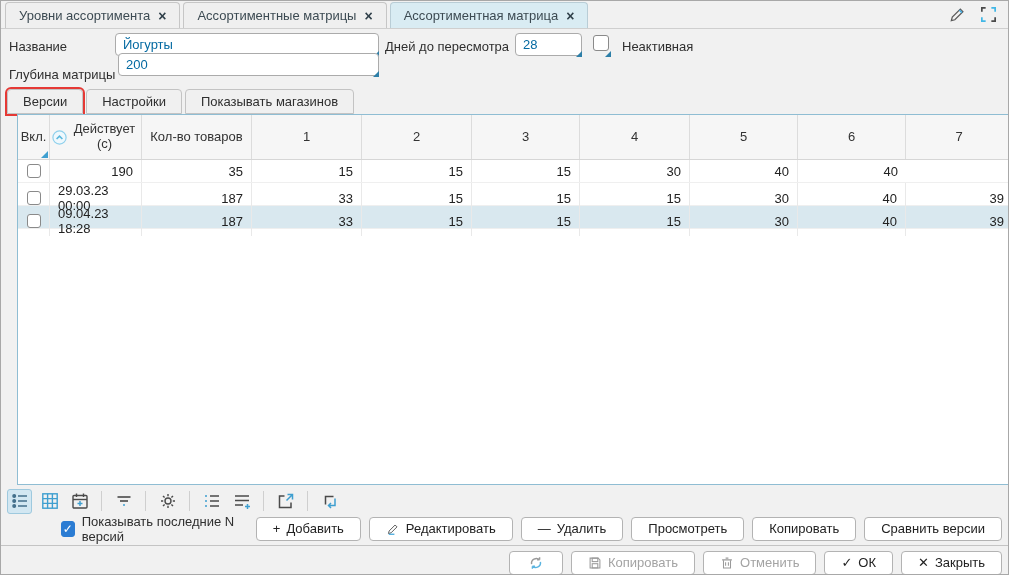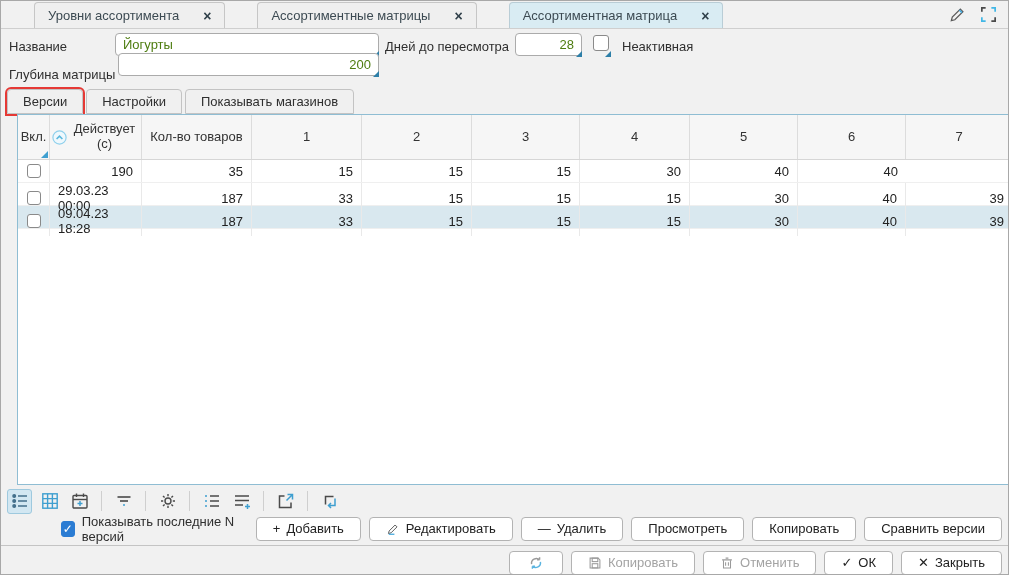--- a/index.html
+++ b/index.html
@@ -2,29 +2,29 @@
 <html><head>
 <meta charset="utf-8">
 <style>
   * { box-sizing: border-box; margin: 0; padding: 0; }
   html,body { width:1009px; height:575px; }
   body { font-family: "Liberation Sans", sans-serif; font-size:13px; color:#2f2f2f; }
   #app { position:relative; width:1009px; height:575px; background:#f1f1f1; border:1px solid #a8a8a8; overflow:hidden; }
 
   
   .tabbar { position:absolute; top:0; left:0; right:0; height:28px; display:flex; align-items:flex-end; padding-left:4px; gap:3px; border-bottom:1px solid #cfcfcf; background:#f1f1f1; }
-  .tab { height:26px; display:flex; align-items:center; gap:24px; padding:0 13px; border:1px solid #c6c6c6; border-bottom:none; border-radius:4px 4px 0 0; background:#efefef; color:#3c4a52; cursor:pointer; white-space:nowrap;margin-left:29px; }
+  .tab { height:26px; display:flex; align-items:center; gap:8px; padding:0 13px; border:1px solid #c6c6c6; border-bottom:none; border-radius:4px 4px 0 0; background:#efefef; color:#3c4a52; cursor:pointer; white-space:nowrap; }
   .tab.active { background:#d9ecf3; border-color:#b9cdd6; }
   .tab .close { font-size:14px; font-weight:bold; color:#30404a; line-height:1; }
   .topicons { position:absolute; top:4px; right:10px; display:flex; gap:12px; align-items:center; }
 
   
   .lbl { position:absolute; color:#2f2f2f; }
-  .tinput { position:absolute; height:23px; border:1px solid #ababab; border-radius:4px; background:#fff; font-family:"Liberation Sans",sans-serif; font-size:13px; padding:0 7px; color:#4d7c0f; outline:none; }
-  .tinput.num { text-align:right; }
+  .tinput { position:absolute; height:23px; border:1px solid #ababab; border-radius:4px; background:#fff; font-family:"Liberation Sans",sans-serif; font-size:13px; padding:0 7px; color:#0369a1; outline:none; }
+  .tinput.num { }
   .foldwrap { position:absolute; }
   .foldwrap::after { content:""; position:absolute; right:0px; bottom:-1px; width:0; height:0; border-left:6px solid transparent; border-bottom:6px solid #2d7fa8; }
   .foldwrap .tinput { position:static; width:100%; height:100%; }
   input[type="checkbox"] { appearance:none; -webkit-appearance:none; width:16px; height:16px; border:1px solid #8a8a8a; border-radius:3px; background:#fff; cursor:pointer; position:relative; }
   input[type="checkbox"]:checked { background:#2b7cd3; border-color:#2b7cd3; }
   input[type="checkbox"]:checked::after { content:"\2713"; position:absolute; left:0; top:0; width:100%; height:100%; color:#fff; font-size:12px; line-height:14px; text-align:center; }
   .cbfold { position:absolute; }
   .cbfold::after { content:""; position:absolute; right:-2px; bottom:-3px; border-left:6px solid transparent; border-bottom:6px solid #2d7fa8; }
 
   

